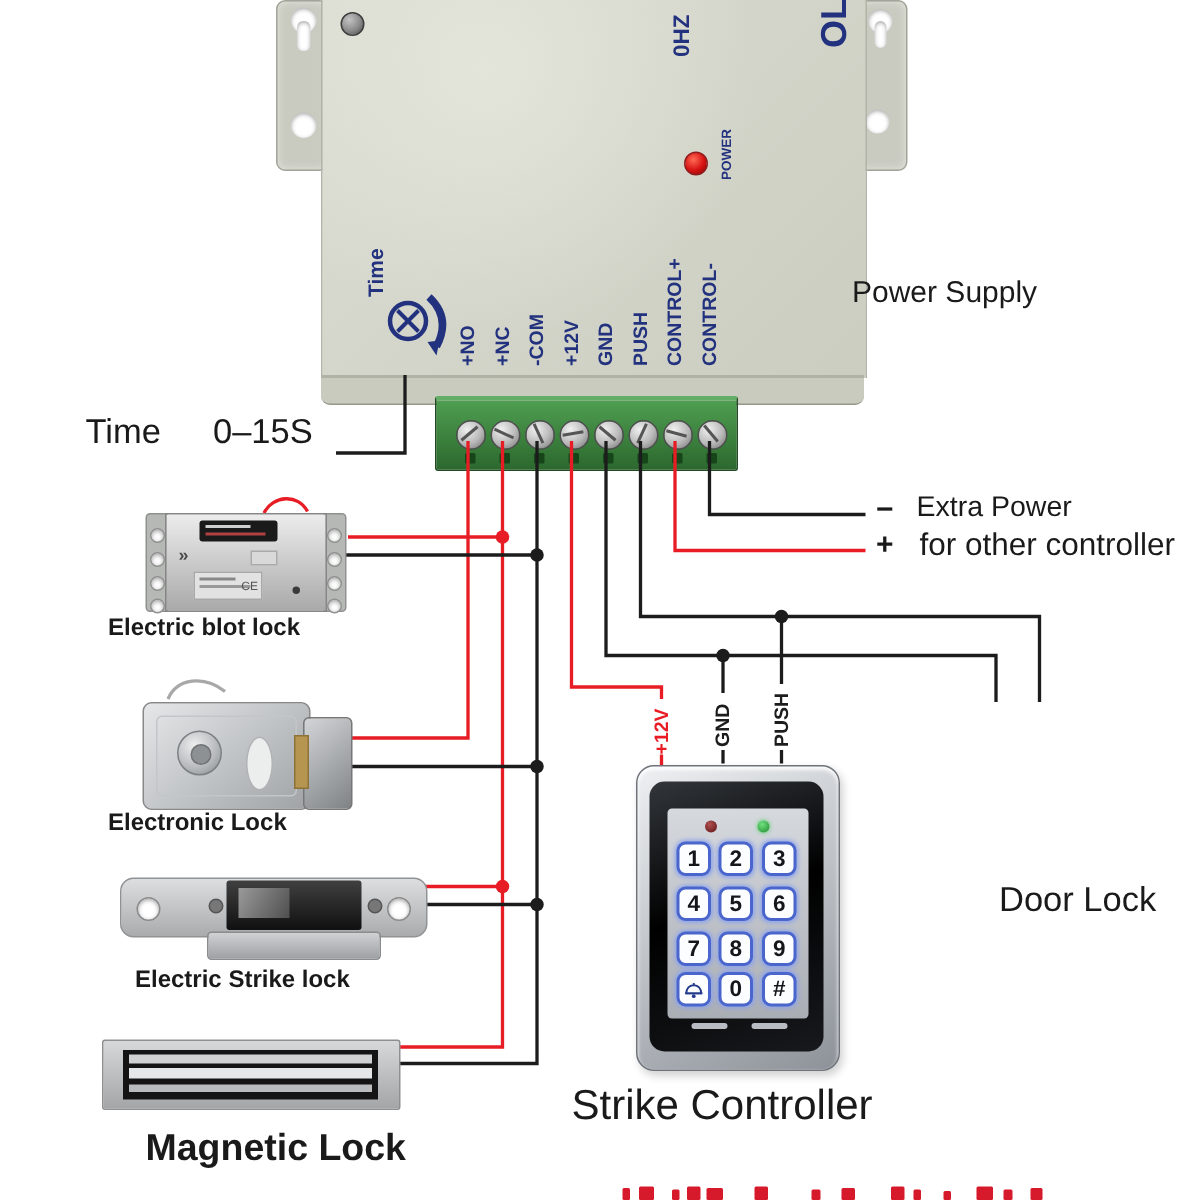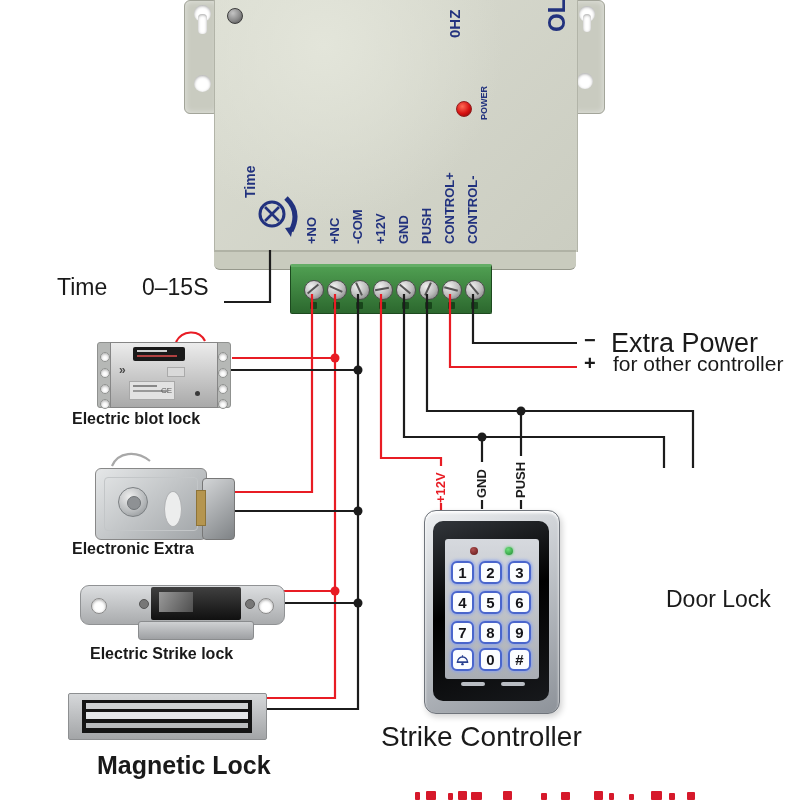--- a/index.html
+++ b/index.html
@@ -174,24 +174,25 @@
       <circle class="dr" cx="335" cy="358" r="4.5" style="fill: rgb(232, 28, 36);"></circle>
       <circle class="dr" cx="335" cy="591" r="4.5" style="fill: rgb(232, 28, 36);"></circle>
       <circle class="dk" cx="358" cy="370" r="4.5" style="fill: rgb(28, 28, 28);"></circle>
       <circle class="dk" cx="358" cy="511" r="4.5" style="fill: rgb(28, 28, 28);"></circle>
       <circle class="dk" cx="358" cy="603" r="4.5" style="fill: rgb(28, 28, 28);"></circle>
       <circle class="dk" cx="482" cy="437" r="4.5" style="fill: rgb(28, 28, 28);"></circle>
       <circle class="dk" cx="521" cy="411" r="4.5" style="fill: rgb(28, 28, 28);"></circle>
     </g>
   </svg>
 
+  <div class="lbl" style="left:568px;top:184px;font-size:20px;">Power Supply</div>
   <div class="lbl" style="left:57px;top:274px;font-size:23px;">Time</div>
   <div class="lbl" style="left:142px;top:274px;font-size:23px;">0–15S</div>
   <div class="lbl" style="left:584px;top:329px;font-size:20px;font-weight:bold;">−</div>
-  <div class="lbl" style="left:611px;top:328px;font-size:27px;">Extra Power</div>
+  <div class="lbl" style="left:611px;top:328px;font-size:19px;">Extra Power</div>
   <div class="lbl" style="left:584px;top:352px;font-size:20px;font-weight:bold;">+</div>
   <div class="lbl" style="left:613px;top:352px;font-size:21px;">for other controller</div>
 
   <div class="vlabel" style="left:434px;top:503px;color:#e81c24;">+12V</div>
   <div class="vlabel" style="left:475px;top:498px;color:#1c1c1c;">GND</div>
   <div class="vlabel" style="left:514px;top:498px;color:#1c1c1c;">PUSH</div>
 
   <div class="dev" style="left:97px;top:342px;width:133px;height:64px;">
     <div class="bolt-ear" style="left:0;"></div>
     <div class="bolt-ear" style="left:118px;"></div>
@@ -249,21 +250,21 @@
   <div class="dev" style="left:68px;top:691px;width:197px;height:47px;">
     <div class="mag-outer">
       <div class="mini" style="left:13px;top:6px;width:170px;height:33px;background:#141414;"></div>
       <div class="mini" style="left:17px;top:9px;width:162px;height:6px;background:#cfd1d3;"></div>
       <div class="mini" style="left:17px;top:18px;width:162px;height:7px;background:#e4e6e8;"></div>
       <div class="mini" style="left:17px;top:29px;width:162px;height:5px;background:#b9bbbd;"></div>
     </div>
   </div>
 
   <div class="lbl b24" style="left:72px;top:410px;">Electric blot lock</div>
-  <div class="lbl b24" style="left:72px;top:540px;">Electronic Extra</div>
+  <div class="lbl b24" style="left:72px;top:540px;">Electronic Lock</div>
   <div class="lbl b24" style="left:90px;top:645px;">Electric Strike lock</div>
   <div class="lbl b24" style="left:97px;top:751px;font-size:25px;">Magnetic Lock</div>
 
   <div class="kp">
     <div class="kp-black"></div>
     <div class="kp-panel"></div>
     <div class="kled" style="left:45px;top:36px;background:radial-gradient(circle at 38% 32%,#b05050,#5e1414);"></div>
     <div class="kled" style="left:80px;top:36px;background:radial-gradient(circle at 38% 32%,#6fe07e,#1f8a2f);box-shadow:0 0 3px #3fd153;"></div>
     <div id="keys">
         <div class="key" style="left: 26px; top: 50px;">1</div>

